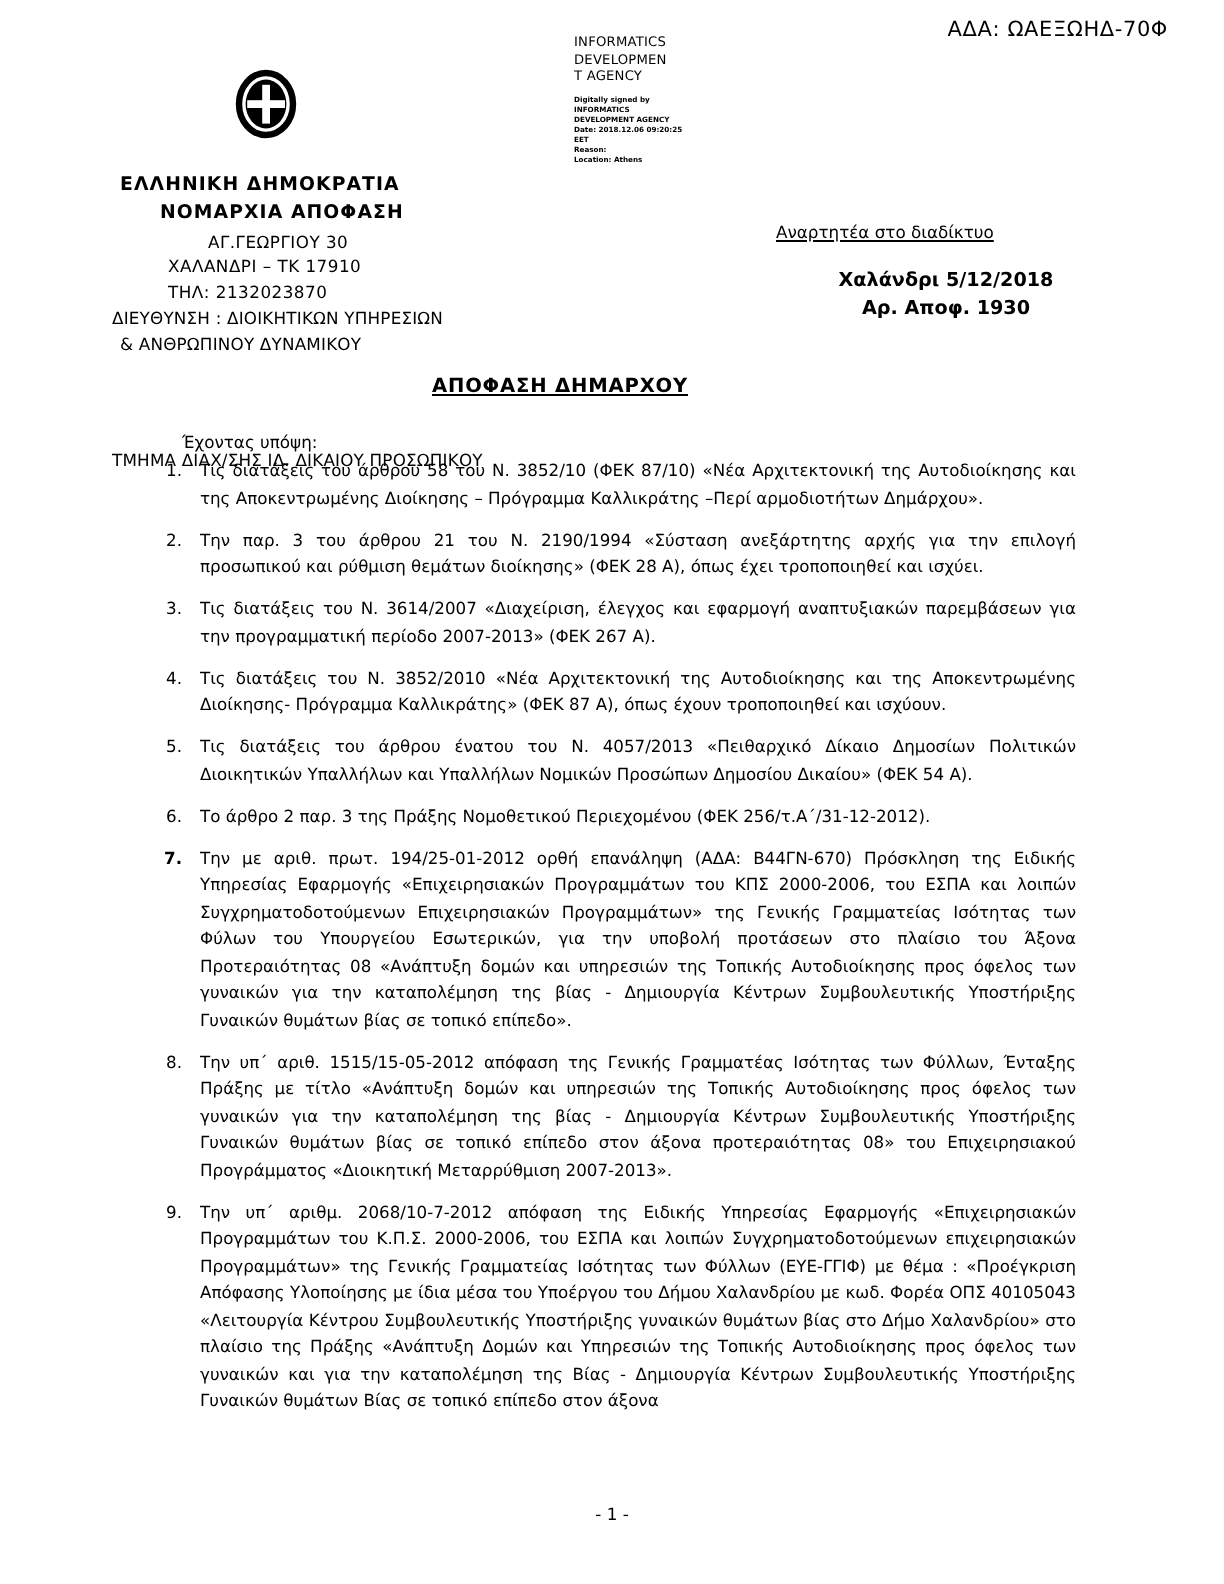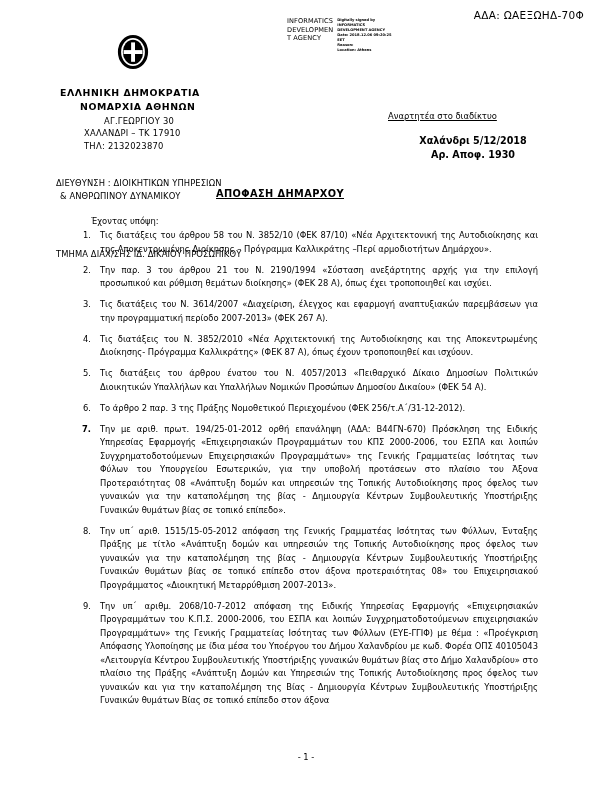--- a/index.html
+++ b/index.html
@@ -36,20 +36,21 @@
   }
 
   
   .sig-stamp {
     position: absolute;
     top: 17px;
     left: 287px;
     display: flex;
     align-items: flex-start;
     gap: 4px;
+    flex-direction: column;
   }
   .sig-agency {
     font-family: "DejaVu Sans", "Liberation Sans", sans-serif;
     font-size: 6.6px;
     line-height: 1.32;
     font-weight: 400;
     letter-spacing: 0.1px;
     white-space: pre-line;
     color: #000;
   }
@@ -83,21 +84,21 @@
     font-family: "DejaVu Sans", "Liberation Sans", sans-serif;
     font-size: 8.2px;
     line-height: 1.52;
   }
   .header-left div { white-space: nowrap; }
   .hl-1 { font-weight: 700; font-size: 9.4px; letter-spacing: 0.55px; padding-left: 4px; }
   .hl-2 { font-weight: 700; font-size: 9.4px; letter-spacing: 0.55px; padding-left: 24px; }
   .hl-3 { font-size: 8.4px; letter-spacing: 0.25px; padding-left: 48px; }
   .hl-4 { font-size: 8.4px; letter-spacing: 0.25px; padding-left: 28px; }
   .hl-5 { font-size: 8.4px; letter-spacing: 0.25px; padding-left: 28px; }
-  .hl-6 { font-size: 8.4px; letter-spacing: 0.1px; padding-left: 0px; margin-top: 24px; }
+  .hl-6 { font-size: 8.4px; letter-spacing: 0.1px; padding-left: 0px; }
   .hl-7 { font-size: 8.4px; letter-spacing: 0.1px; padding-left: 4px; }
   .hl-8 { font-size: 8.4px; letter-spacing: 0.1px; padding-left: 0px; margin-top: 46px; }
 
   
   .header-right {
     position: absolute;
     top: 79px;
     left: 374px;
     width: 206px;
     font-family: "DejaVu Sans", "Liberation Sans", sans-serif;
@@ -212,21 +213,21 @@
 
       <ellipse cx="21" cy="25" rx="10.2" ry="12.2" fill="#000"></ellipse>
 
       <rect x="19.1" y="15.4" width="3.9" height="19.4" fill="#fff"></rect>
       <rect x="11.6" y="23.1" width="18.9" height="3.9" fill="#fff"></rect>
     </svg>
   </div>
 
   <div class="header-left">
     <div class="hl-1">ΕΛΛΗΝΙΚΗ ΔΗΜΟΚΡΑΤΙΑ</div>
-    <div class="hl-2">ΝΟΜΑΡΧΙΑ ΑΘΗΝΩΝ</div>
+    <div class="hl-2">ΝΟΜΑΡΧΙΑ ΑΠΟΦΑΣΗ</div>
     <div class="hl-3">ΑΓ.ΓΕΩΡΓΙΟΥ 30</div>
     <div class="hl-4">ΧΑΛΑΝΔΡΙ  – ΤΚ 17910</div>
     <div class="hl-5">ΤΗΛ: 2132023870</div>
     <div class="hl-6">ΔΙΕΥΘΥΝΣΗ  : ΔΙΟΙΚΗΤΙΚΩΝ ΥΠΗΡΕΣΙΩΝ</div>
     <div class="hl-7">&amp; ΑΝΘΡΩΠΙΝΟΥ ΔΥΝΑΜΙΚΟΥ</div>
     <div class="hl-8">ΤΜΗΜΑ ΔΙΑΧ/ΣΗΣ ΙΔ. ΔΙΚΑΙΟΥ ΠΡΟΣΩΠΙΚΟΥ</div>
   </div>
 
   <div class="header-right">
     <div class="publish-note">Αναρτητέα στο διαδίκτυο</div>

